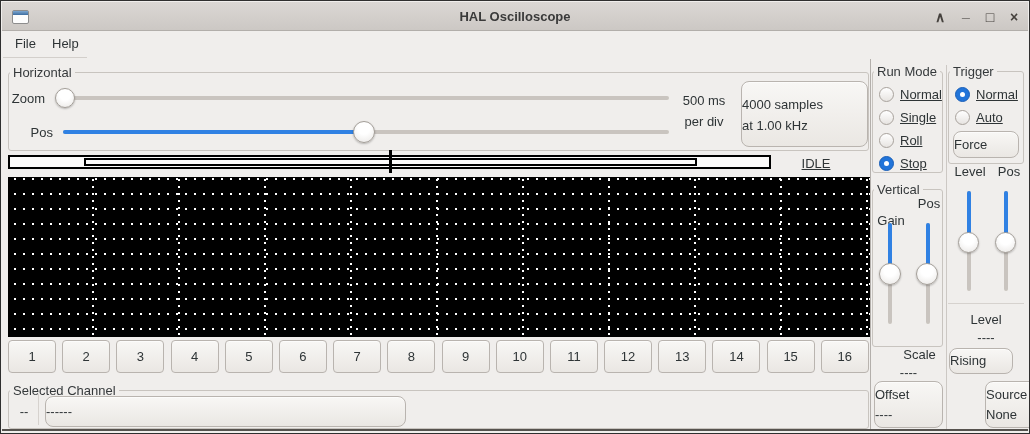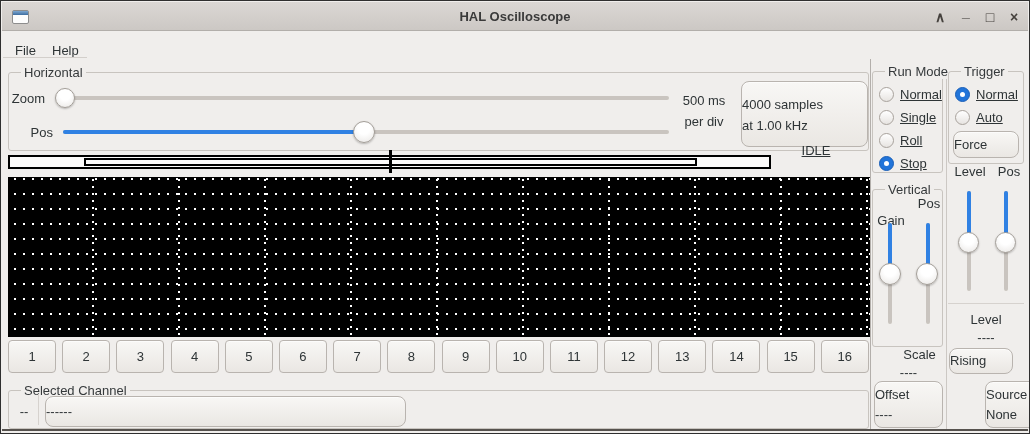--- a/index.html
+++ b/index.html
@@ -18,25 +18,25 @@
   .win-icon { position:absolute; left:10px; top:8px; width:17px; height:14px;
     background:#fdfdfd; border:1px solid #8d8d8d; border-radius:2px; }
   .win-icon::before { content:""; position:absolute; left:0; top:0; right:0; height:4px;
     background:linear-gradient(#7da7d0,#3e6da0); }
   .win-title { position:absolute; left:0; right:0; top:7px; text-align:center;
     font-weight:bold; color:#3a3a3a; }
   .win-btn { position:absolute; top:6px; width:22px; height:18px; text-align:center;
     font-weight:bold; font-size:14px; color:#45413d; line-height:18px; cursor:default; }
   
   .menubar { position:absolute; left:1px; top:30px; right:1px; height:27px; background:#f0eeec; }
-  .menu-item { position:absolute; top:11px; height:17px; line-height:17px; color:#2e3436; }
+  .menu-item { position:absolute; top:4px; height:17px; line-height:17px; color:#2e3436; }
   .menubar-rule { position:absolute; left:2px; top:56px; width:84px; height:1px; background:#d3cfcb; }
   
   .frame { position:absolute; border:1px solid #c8c4bf; border-radius:3px; }
-  .legend { position:absolute; top:-8px; left:12px; background:#f0eeec; padding:0 3px;
+  .legend { position:absolute; top:-8px; left:1px; background:#f0eeec; padding:0 3px;
     height:15px; line-height:15px; color:#35393b; white-space:nowrap; }
   .btn {
     position:absolute; background:linear-gradient(#f8f7f5,#eae7e3);
     border:1px solid #b9b4af; border-radius:8px; color:#2e3436;
     box-shadow:inset 0 1px 0 rgba(255,255,255,.6); text-align:left; cursor:default;
   }
   .lbl { position:absolute; color:#2e3436; }
   .c { text-align:center; } .r { text-align:right; }
   
   .htrack { position:absolute; height:4px; background:#c9c4bf; border-radius:2px; }
@@ -117,21 +117,21 @@
     <div>per div</div>
   </div>
   <div class="btn" style="left:740px; top:80px; width:127px; height:66px; padding-top:12px; line-height:21px;">
     <div>4000 samples</div>
     <div>at 1.00 kHz</div>
   </div>
 
   <div class="rec-outer"></div>
   <div class="rec-inner"></div>
   <div class="rec-tick"></div>
-  <div class="lbl c" style="left:775px; top:142px; width:80px;text-decoration:underline;">IDLE</div>
+  <div class="lbl c" style="left:775px; top:155px; width:80px;text-decoration:underline;">IDLE</div>
 
   <div class="scope"></div>
 
   <div class="chan-row">
     <button class="chan-btn">1</button>
     <button class="chan-btn">2</button>
     <button class="chan-btn">3</button>
     <button class="chan-btn">4</button>
     <button class="chan-btn">5</button>
     <button class="chan-btn">6</button>

